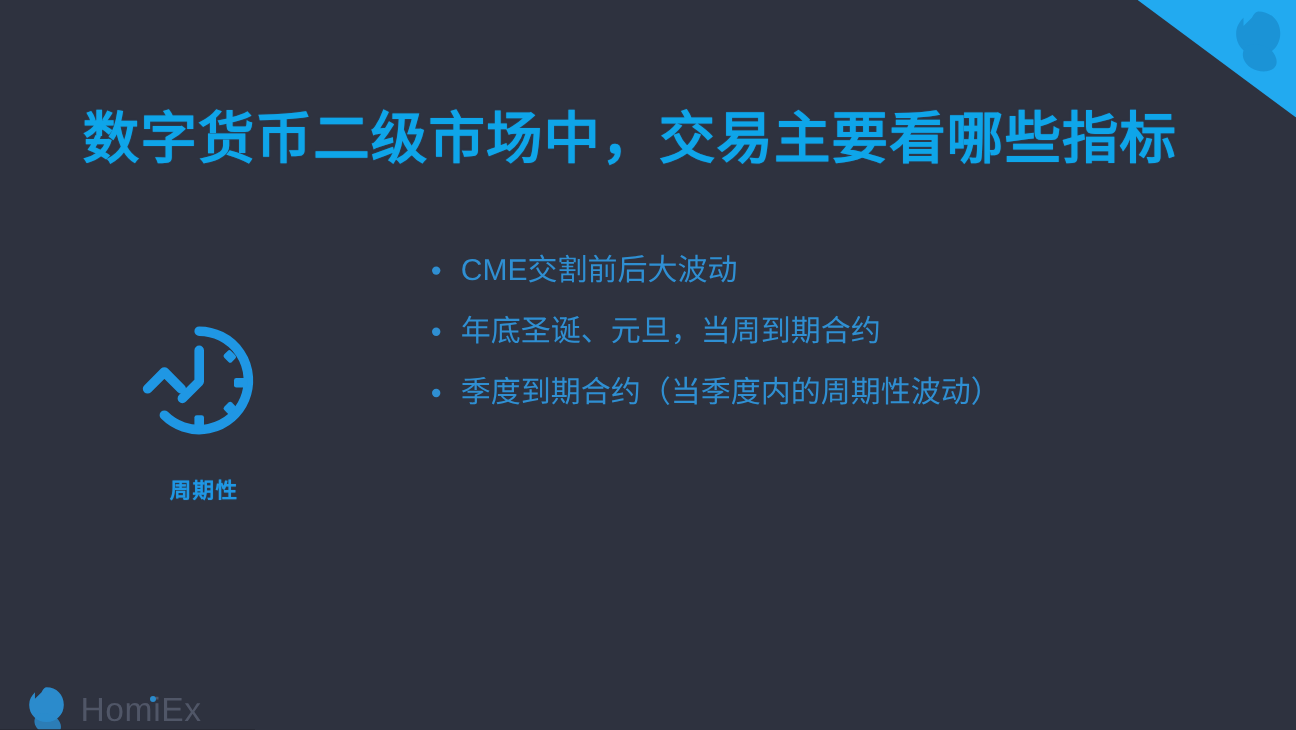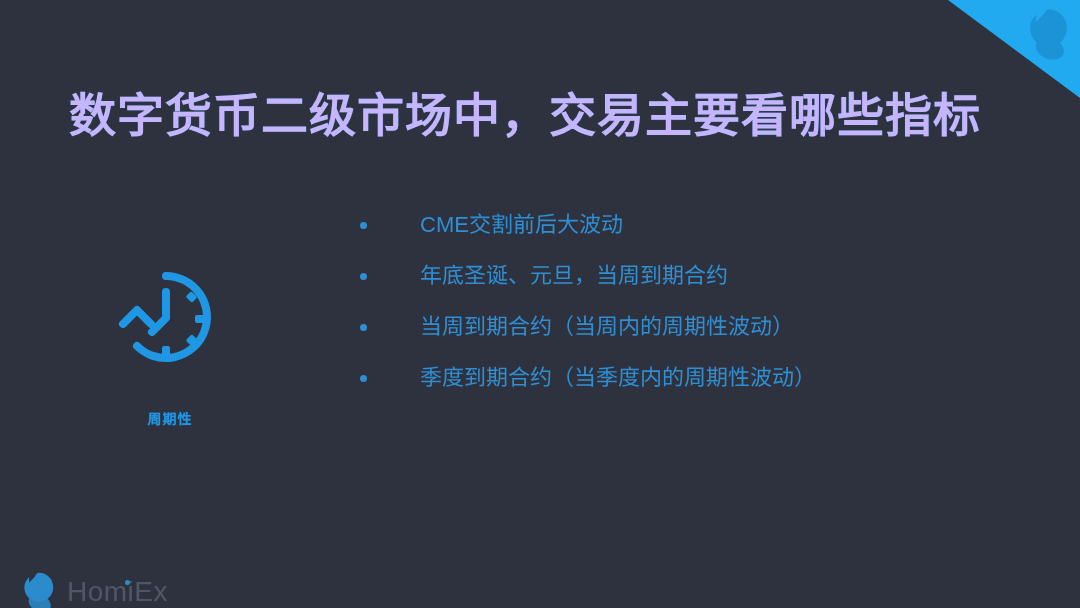--- a/index.html
+++ b/index.html
@@ -45,67 +45,66 @@
   }
 
   
   .slide-title {
     position: absolute;
     left: 69px;
     top: 88px;
     font-size: 47px;
     font-weight: 700;
     letter-spacing: 1px;
-    color: #c4b5fd;
+    color: #0ea5e9;
     text-shadow: 0 0 1px rgba(31,151,228,.55);
     white-space: nowrap;
     line-height: 1.2;
   }
 
   
   .icon-block {
     position: absolute;
     left: 95px;
     top: 262px;
     width: 150px;
     text-align: center;
   }
   .cycle-icon {
     display: block;
     margin: 0 auto;
     width: 118px;
     height: 112px;
   }
   .icon-caption {
-    margin-top: 34px;
-    font-size: 14px;
+    margin-top: 20px;
+    font-size: 18px;
     font-weight: 700;
     color: #1f97e4;
     letter-spacing: 1px;
     text-shadow: 0 0 1px rgba(31,151,228,.45);
   }
 
   
   .bullet-list {
     position: absolute;
     left: 360px;
     top: 208px;
     margin: 0;
     padding: 0;
     list-style: none;
   }
   .bullet-item {
     display: flex;
     align-items: flex-start;
     height: 51px;
     color: #2f8fd2;
-    font-size: 22px;
+    font-size: 25px;
     line-height: 34px;
     white-space: nowrap;
-    gap: 36px;
   }
   .bullet-dot {
     flex: 0 0 auto;
     width: 7px;
     height: 7px;
     border-radius: 50%;
     background: #2f8fd2;
     margin: 14px 17px 0 0;
   }
   .bullet-text {
@@ -185,24 +184,20 @@
     <li class="bullet-item">
       <span class="bullet-dot"></span>
       <span class="bullet-text">CME交割前后大波动</span>
     </li>
     <li class="bullet-item">
       <span class="bullet-dot"></span>
       <span class="bullet-text">年底圣诞、元旦，当周到期合约</span>
     </li>
     <li class="bullet-item">
       <span class="bullet-dot"></span>
-      <span class="bullet-text">当周到期合约（当周内的周期性波动）</span>
-    </li>
-    <li class="bullet-item">
-      <span class="bullet-dot"></span>
       <span class="bullet-text">季度到期合约（当季度内的周期性波动）</span>
     </li>
   </ul>
 
   <div class="watermark">
     <svg class="watermark-mark" viewBox="0 0 64 64">
       <g fill="#2c93d8">
         <path d="M36 4 C48 4 57 13 57 25 C57 37 48 46 36 46 C24 46 15 37 15 25 C15 19 18 14 22 10 L22 18 L30 10 C32 6 34 4 36 4 Z"></path>
         <path d="M28 36 C38 34 48 38 52 46 C56 54 52 60 44 61 C34 62 25 57 22 49 C20 43 23 37 28 36 Z" opacity=".85"></path>
       </g>

